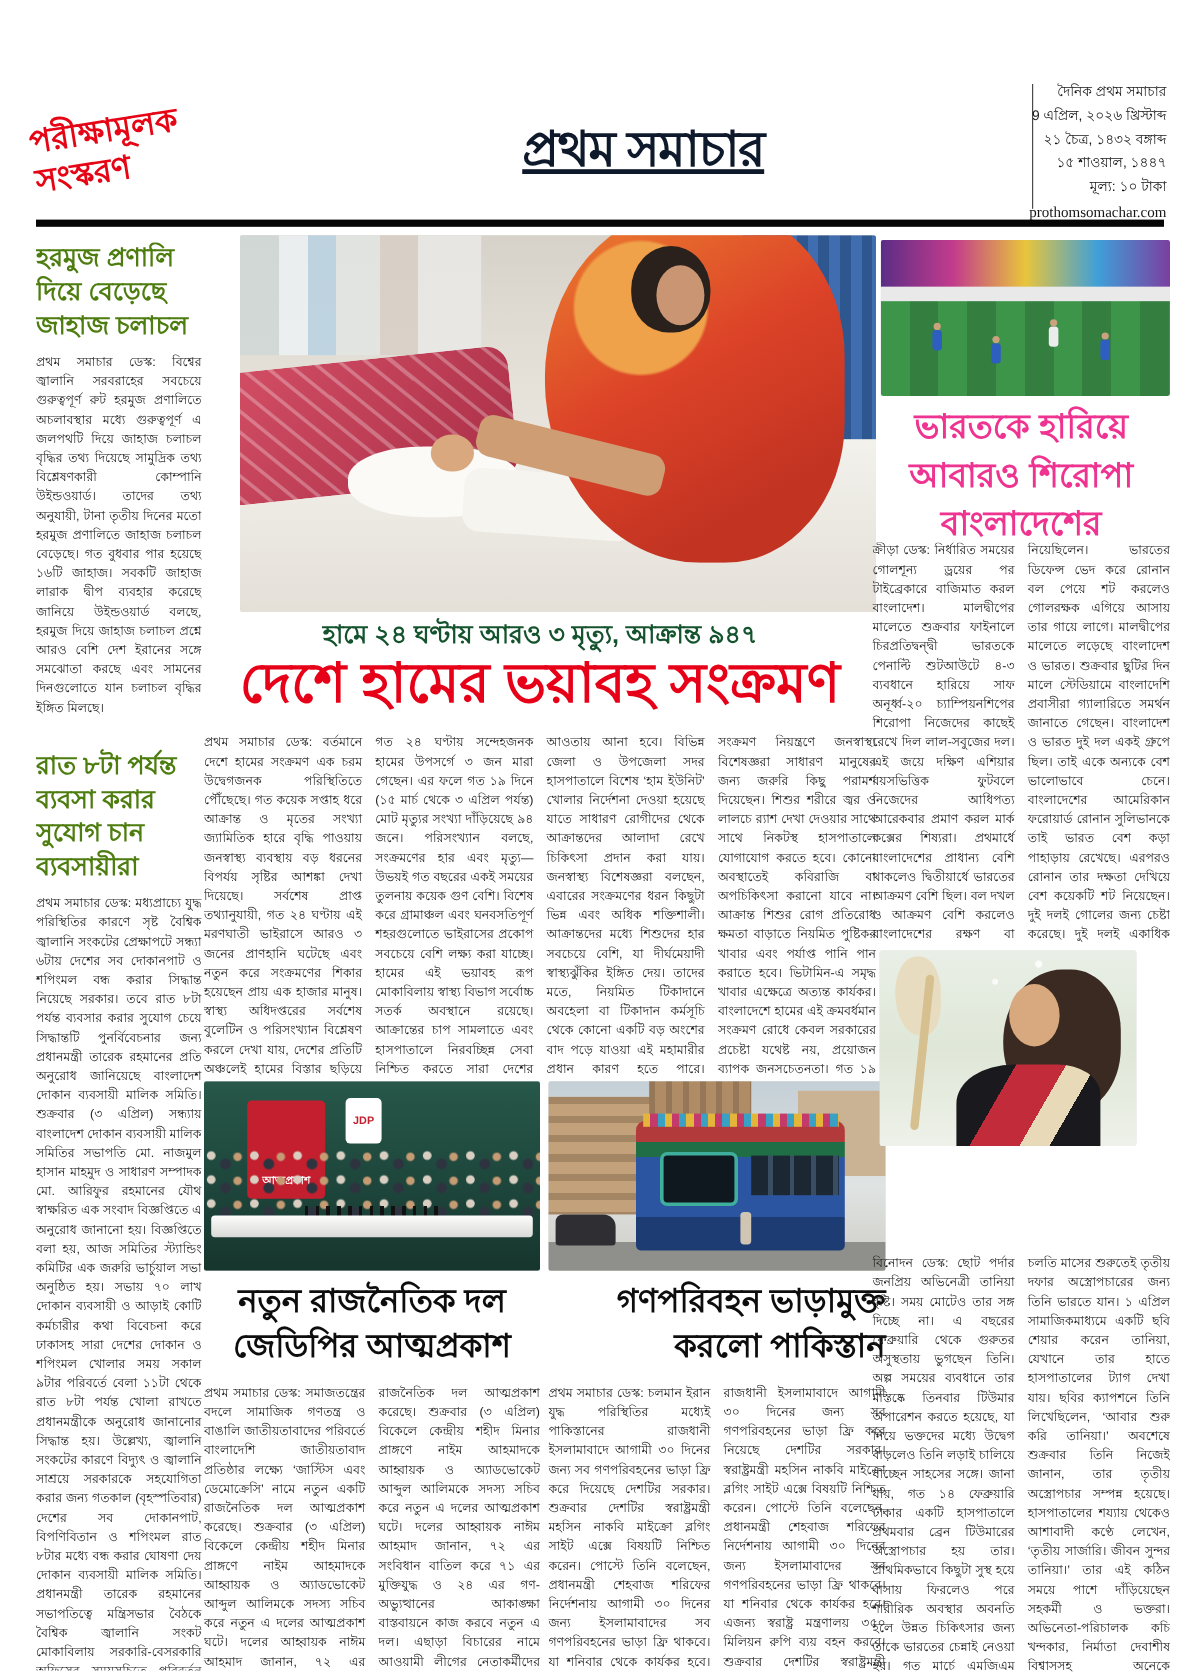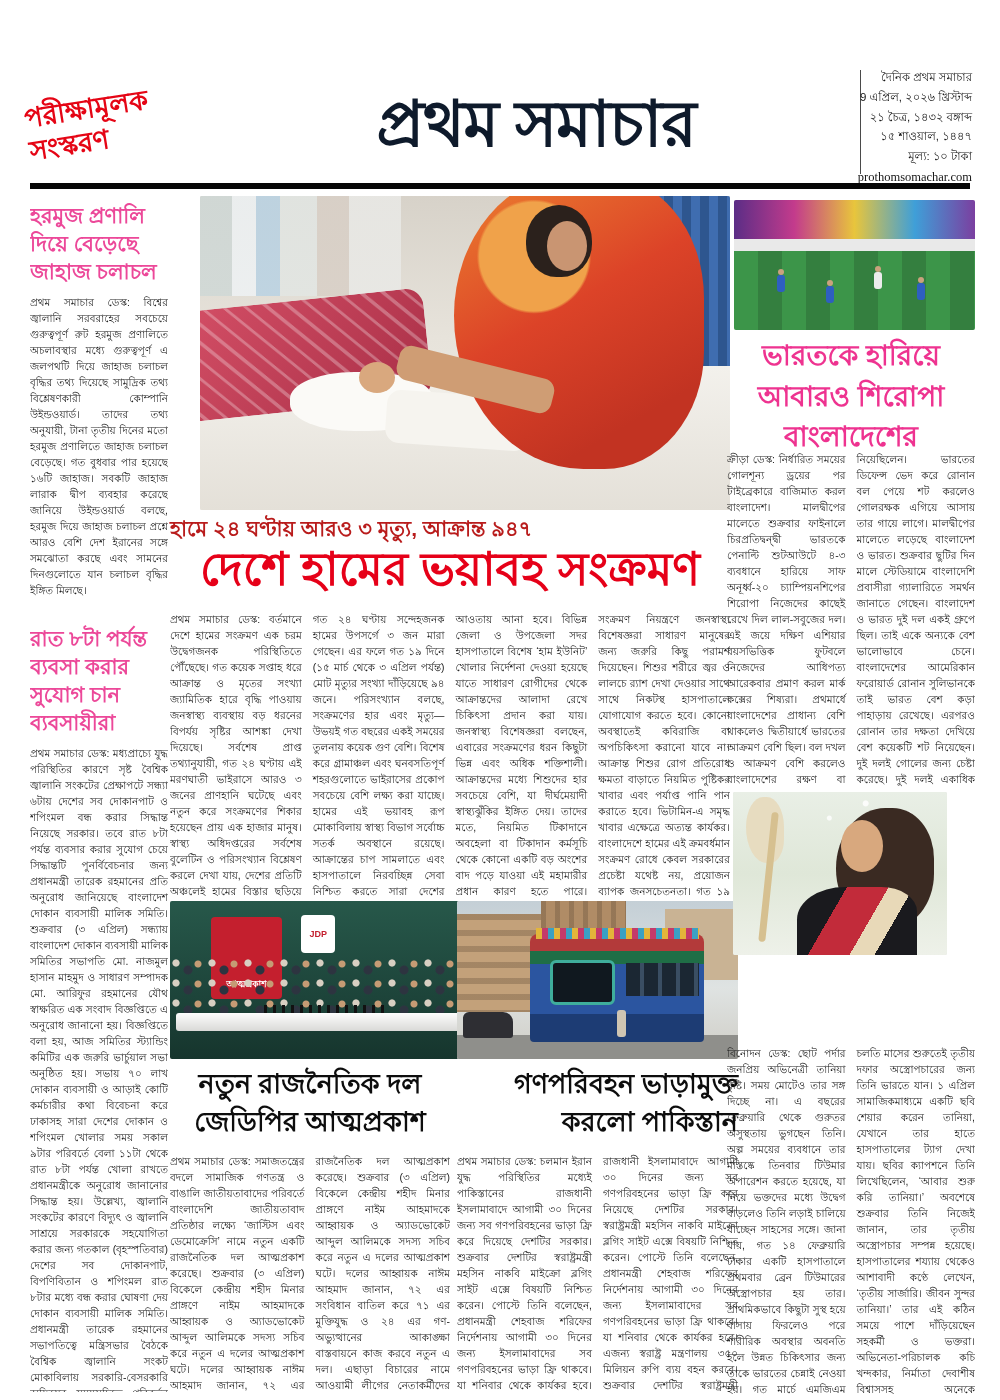--- a/index.html
+++ b/index.html
@@ -5,39 +5,39 @@
   html,body{margin:0;padding:0;background:#fff;}
   .page{position:relative;width:1000px;height:1400px;background:#fff;overflow:hidden;
         font-family:"Liberation Sans","DejaVu Sans",sans-serif;color:#1f1f1f;}
   .abs{position:absolute;}
 
   
   .stamp{left:26px;top:86px;width:215px;transform:rotate(-9deg);color:#e50515;
          font-weight:bold;font-size:27px;line-height:1.22;text-align:left;}
   .stamp .l2{display:block;}
   .masthead-title{left:212px;top:70px;width:648px;height:112px;text-align:center;
-         font-size:64px;font-weight:800;color:#0e1a2b;line-height:108px;letter-spacing:-1px;}
+         font-size:41px;font-weight:800;color:#0e1a2b;line-height:108px;letter-spacing:-1px;text-decoration:underline;}
   .mast-divider{left:860px;top:70px;width:1px;height:104px;background:#4a4a4a;}
   .mast-info{right:28px;top:68px;width:130px;text-align:right;font-size:11.5px;
          line-height:1.72;color:#161616;}
   .mast-info .url{font-family:"Liberation Serif","DejaVu Serif",serif;font-size:12.5px;}
   .top-rule{left:30px;top:183px;width:940px;height:6px;background:#060606;}
 
   
   .rail{left:30px;top:202px;width:138px;height:1190px;overflow:hidden;}
-  .rail-head{font-size:21px;line-height:1.33;font-weight:700;color:#ec4899;margin:0 0 9px 0;}
+  .rail-head{font-size:21px;line-height:1.33;font-weight:700;color:#4d7c0f;margin:0 0 9px 0;}
   .rail-body{font-size:10.4px;line-height:1.54;text-align:justify;color:#222;}
   .rail-gap{height:26px;}
   .cols{display:flex;gap:11px;overflow:hidden;text-align:justify;
         font-size:10.4px;line-height:1.54;color:#222;}
   .cols .col{flex:1 1 0;}
 
   
-  .kicker{left:170px;top:513px;width:560px;text-align:left;font-size:21px;
-          font-weight:700;color:#b91c1c;}
+  .kicker{left:170px;top:513px;width:560px;text-align:center;font-size:21px;
+          font-weight:700;color:#14532d;}
   .lead-head{left:148px;top:541px;width:604px;text-align:center;font-size:46px;
           font-weight:800;color:#e60018;line-height:1.25;}
   .lead-body{left:170px;top:612px;width:560px;height:284px;}
 
   
   .jdp-head{left:170px;top:1066px;width:280px;text-align:center;font-size:27px;
           font-weight:800;color:#0d0d0d;line-height:1.4;}
   .jdp-body{left:170px;top:1154px;width:280px;height:238px;}
   .pak-head{left:457px;top:1066px;width:281px;text-align:right;font-size:27px;
           font-weight:800;color:#0d0d0d;line-height:1.4;}
@@ -78,21 +78,21 @@
   .football-photo{left:734px;top:200px;width:241px;height:130px;}
   .fp-banner{top:0;left:0;right:0;height:30%;
     background:linear-gradient(90deg,#5b2d86,#c33b8c 25%,#e8c53c 50%,#3f9fd8 75%,#7b3fa0);}
   .fp-board{top:30%;left:0;right:0;height:9%;background:#e9e9e9;}
   .fp-pitch{top:39%;left:0;right:0;bottom:0;
     background:repeating-linear-gradient(90deg,#3c9549 0 24px,#347f3f 24px 48px);}
   .fp-player{position:absolute;width:8px;height:17px;border-radius:3px;background:#2e5fc0;}
   .fp-player::before{content:"";position:absolute;top:-6px;left:1px;width:6px;height:6px;border-radius:50%;background:#caa27e;}
   .fp-white{background:#ececec;}
 
-  .jdp-photo{left:170px;top:901px;width:280px;height:158px;padding-left:32px;}
+  .jdp-photo{left:170px;top:901px;width:280px;height:158px;}
   .jp-bg{inset:0;background:linear-gradient(180deg,#27584a,#1d443a 60%,#16352d);}
   .jp-red{left:13%;top:10%;width:23%;height:52%;background:#c41f2e;border-radius:4px;}
   .jp-red span{position:absolute;left:0;right:0;bottom:8%;text-align:center;color:#fff;
     font-size:9px;font-weight:700;}
   .jp-logo{left:42%;top:9%;width:11%;height:24%;background:#fff;border-radius:4px;
     display:flex;align-items:center;justify-content:center;color:#c41f2e;font-size:9px;font-weight:800;}
   .jp-crowd{left:0;right:0;top:36%;height:37%;
     background-image:radial-gradient(circle at 6px 5px,#d8cfc2 3.2px,transparent 4px),
       radial-gradient(circle at 18px 12px,#2d3440 4px,transparent 5px),
       radial-gradient(circle at 28px 6px,#c59b74 3px,transparent 4px);

